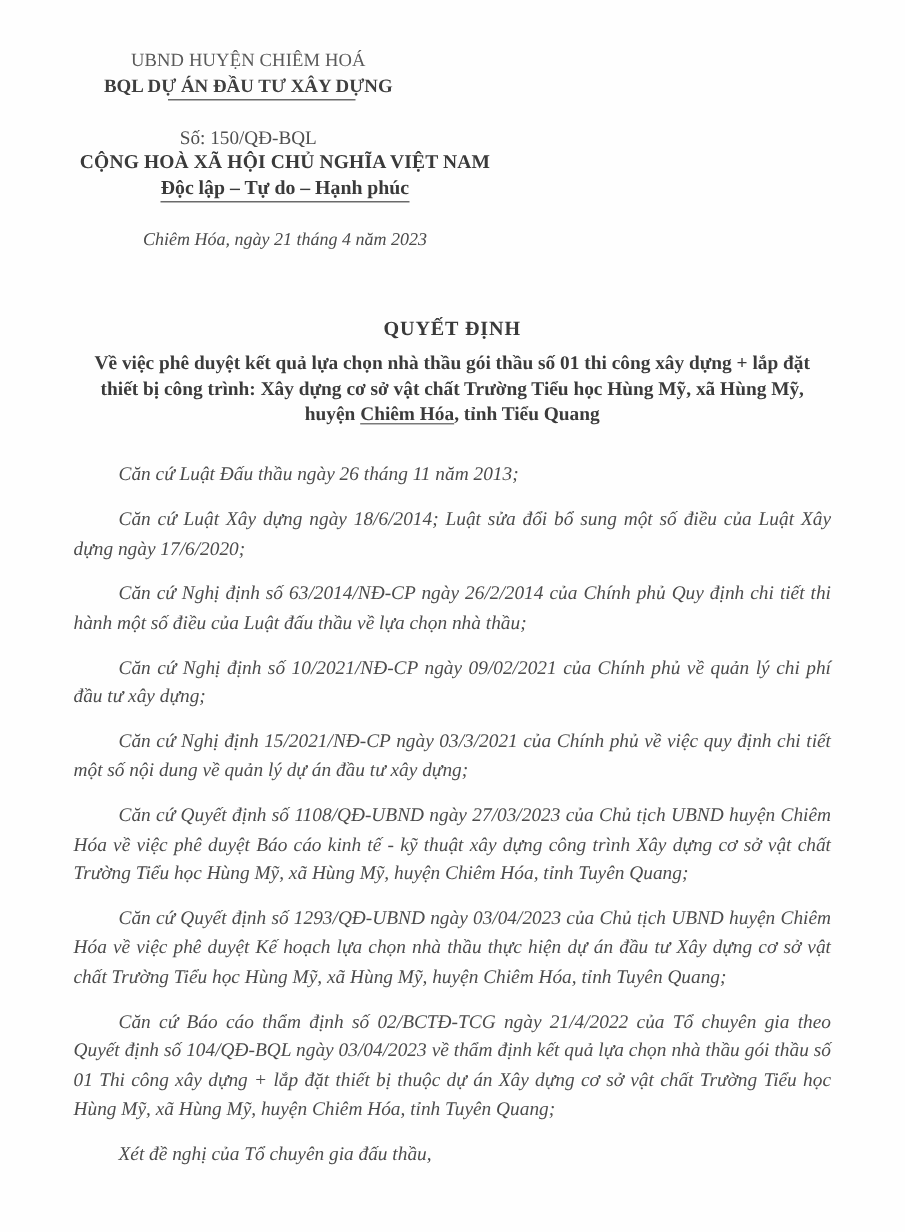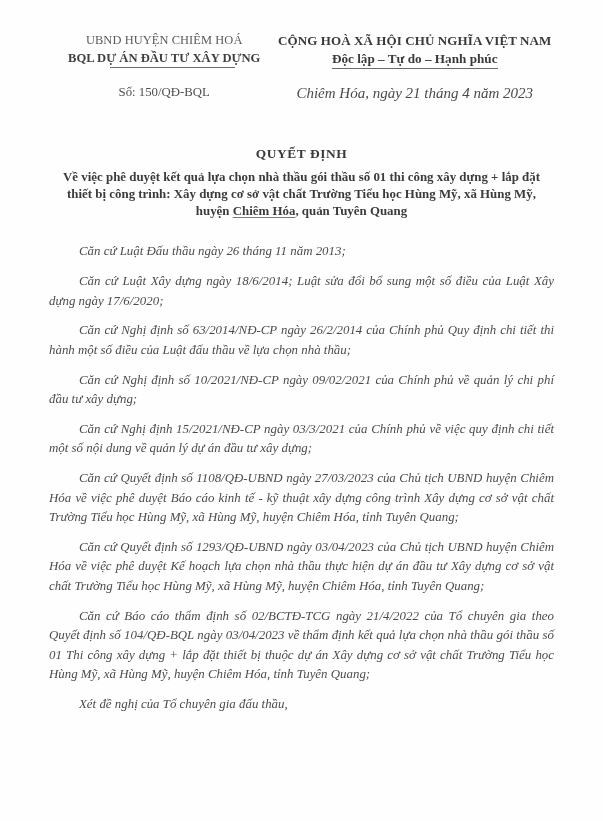--- a/index.html
+++ b/index.html
@@ -21,21 +21,21 @@
     width: 603px;
     height: 821px;
     box-sizing: border-box;
     padding: 33px 48px 0 48px;
     background: #fefefe;
   }
 
   
   .header {
     display: flex;
-    flex-direction: row;
+    flex-direction: column;
     align-items: flex-start;
     width: 100%;
   }
   .header-left {
     width: 44%;
     text-align: center;
     padding-left: 6px;
   }
   .header-right {
     width: 56%;
@@ -88,21 +88,21 @@
   }
   .nation-line2::after {
     content: "";
     position: absolute;
     left: 0;
     right: 0;
     bottom: -2px;
     border-bottom: 1px solid #6a6a6a;
   }
   .place-date {
-    font-size: 15px;
+    font-size: 12px;
     font-style: italic;
     color: #4a4a4a;
     margin-top: 18px;
     white-space: nowrap;
   }
 
   
   .title-block {
     margin-top: 44px;
     text-align: center;
@@ -173,21 +173,21 @@
       <div class="nation-line1">CỘNG HOÀ XÃ HỘI CHỦ NGHĨA VIỆT NAM</div>
       <div class="nation-line2">Độc lập – Tự do – Hạnh phúc</div>
       <div class="place-date">Chiêm Hóa, ngày 21 tháng 4 năm 2023</div>
     </div>
 
   </div>
 
   <div class="title-block">
     <div class="decision-word">QUYẾT ĐỊNH</div>
     <div class="decision-subtitle">
-      <span>Về việc phê duyệt kết quả lựa chọn nhà thầu gói thầu số 01 thi công xây dựng + lắp đặt thiết bị công trình: Xây dựng cơ sở vật chất Trường Tiểu học Hùng Mỹ, xã Hùng Mỹ, huyện </span><span class="u-wavy">Chiêm Hóa</span><span>, quản Tuyên Quang</span>
+      <span>Về việc phê duyệt kết quả lựa chọn nhà thầu gói thầu số 01 thi công xây dựng + lắp đặt thiết bị công trình: Xây dựng cơ sở vật chất Trường Tiểu học Hùng Mỹ, xã Hùng Mỹ, huyện </span><span class="u-wavy">Chiêm Hóa</span><span>, tỉnh Tiểu Quang</span>
     </div>
   </div>
 
 
   <div class="body">
     <p class="clause">Căn cứ Luật Đấu thầu ngày 26 tháng 11 năm 2013;</p>
     <p class="clause">Căn cứ Luật Xây dựng ngày 18/6/2014; Luật sửa đổi bổ sung một số điều của Luật Xây dựng ngày 17/6/2020;</p>
     <p class="clause">Căn cứ Nghị định số 63/2014/NĐ-CP ngày 26/2/2014 của Chính phủ Quy định chi tiết thi hành một số điều của Luật đấu thầu về lựa chọn nhà thầu;</p>
     <p class="clause">Căn cứ Nghị định số 10/2021/NĐ-CP ngày 09/02/2021 của Chính phủ về quản lý chi phí đầu tư xây dựng;</p>
     <p class="clause">Căn cứ Nghị định 15/2021/NĐ-CP ngày 03/3/2021 của Chính phủ về việc quy định chi tiết một số nội dung về quản lý dự án đầu tư xây dựng;</p>

